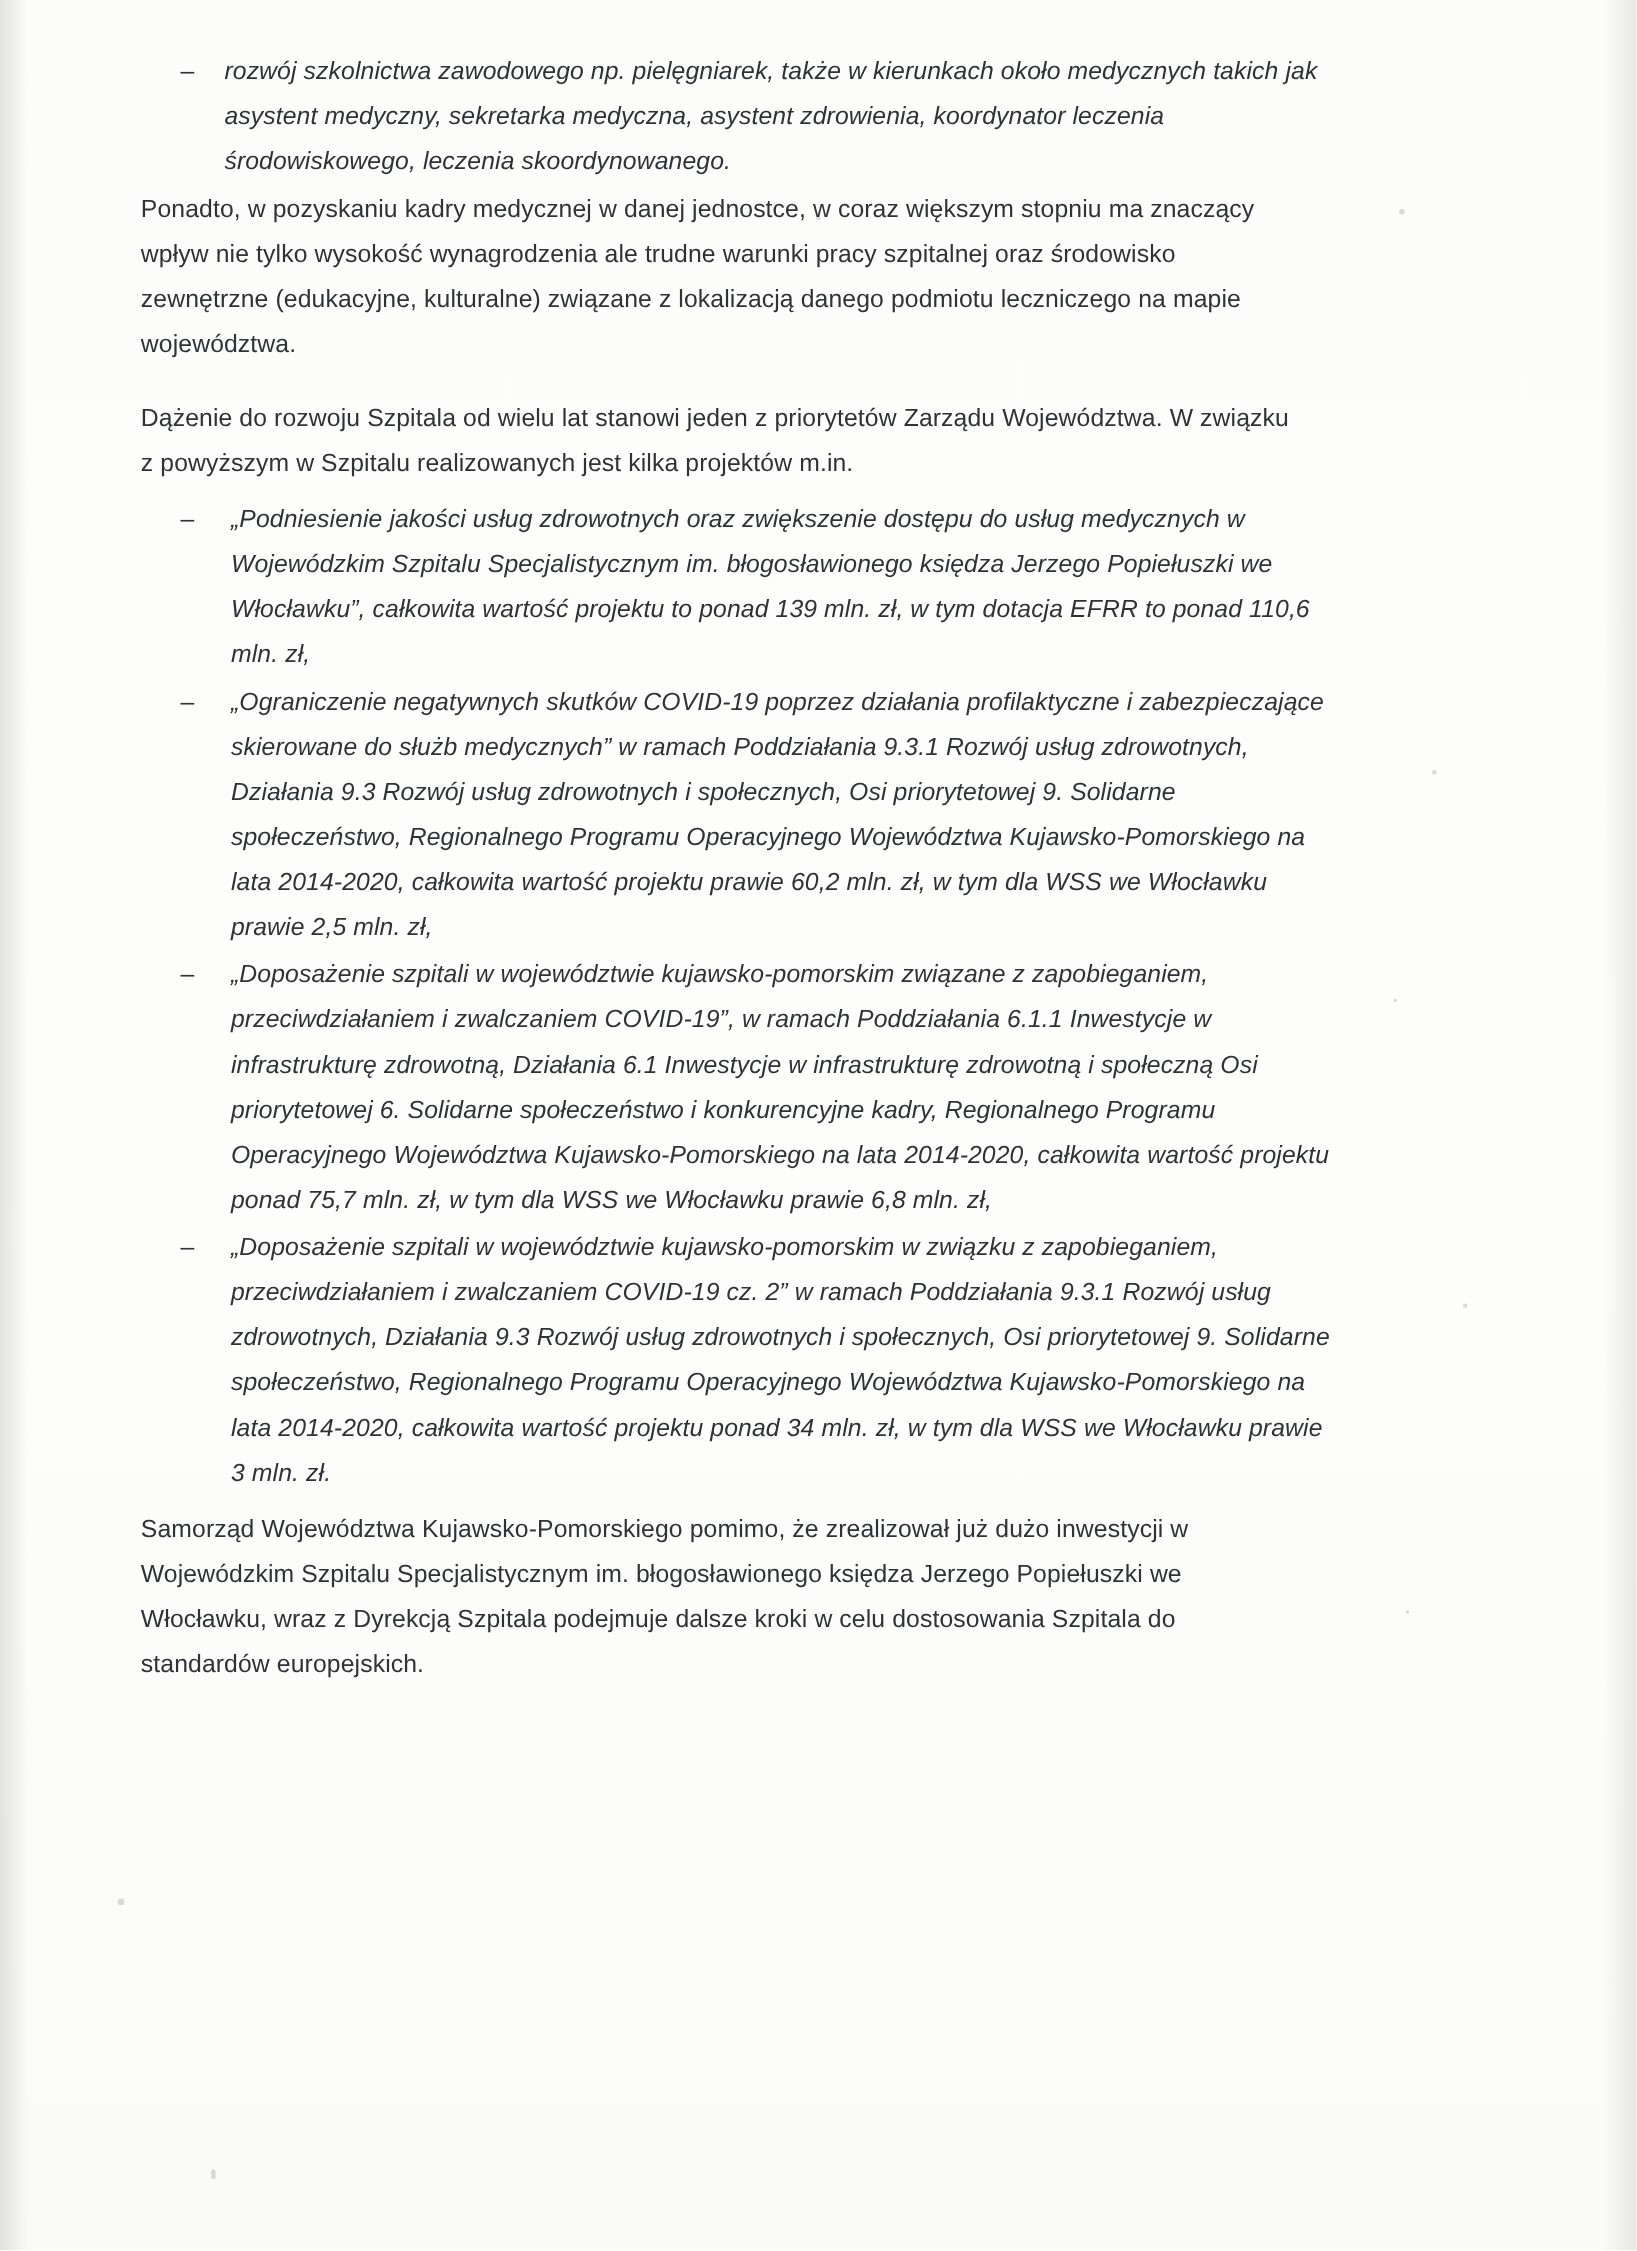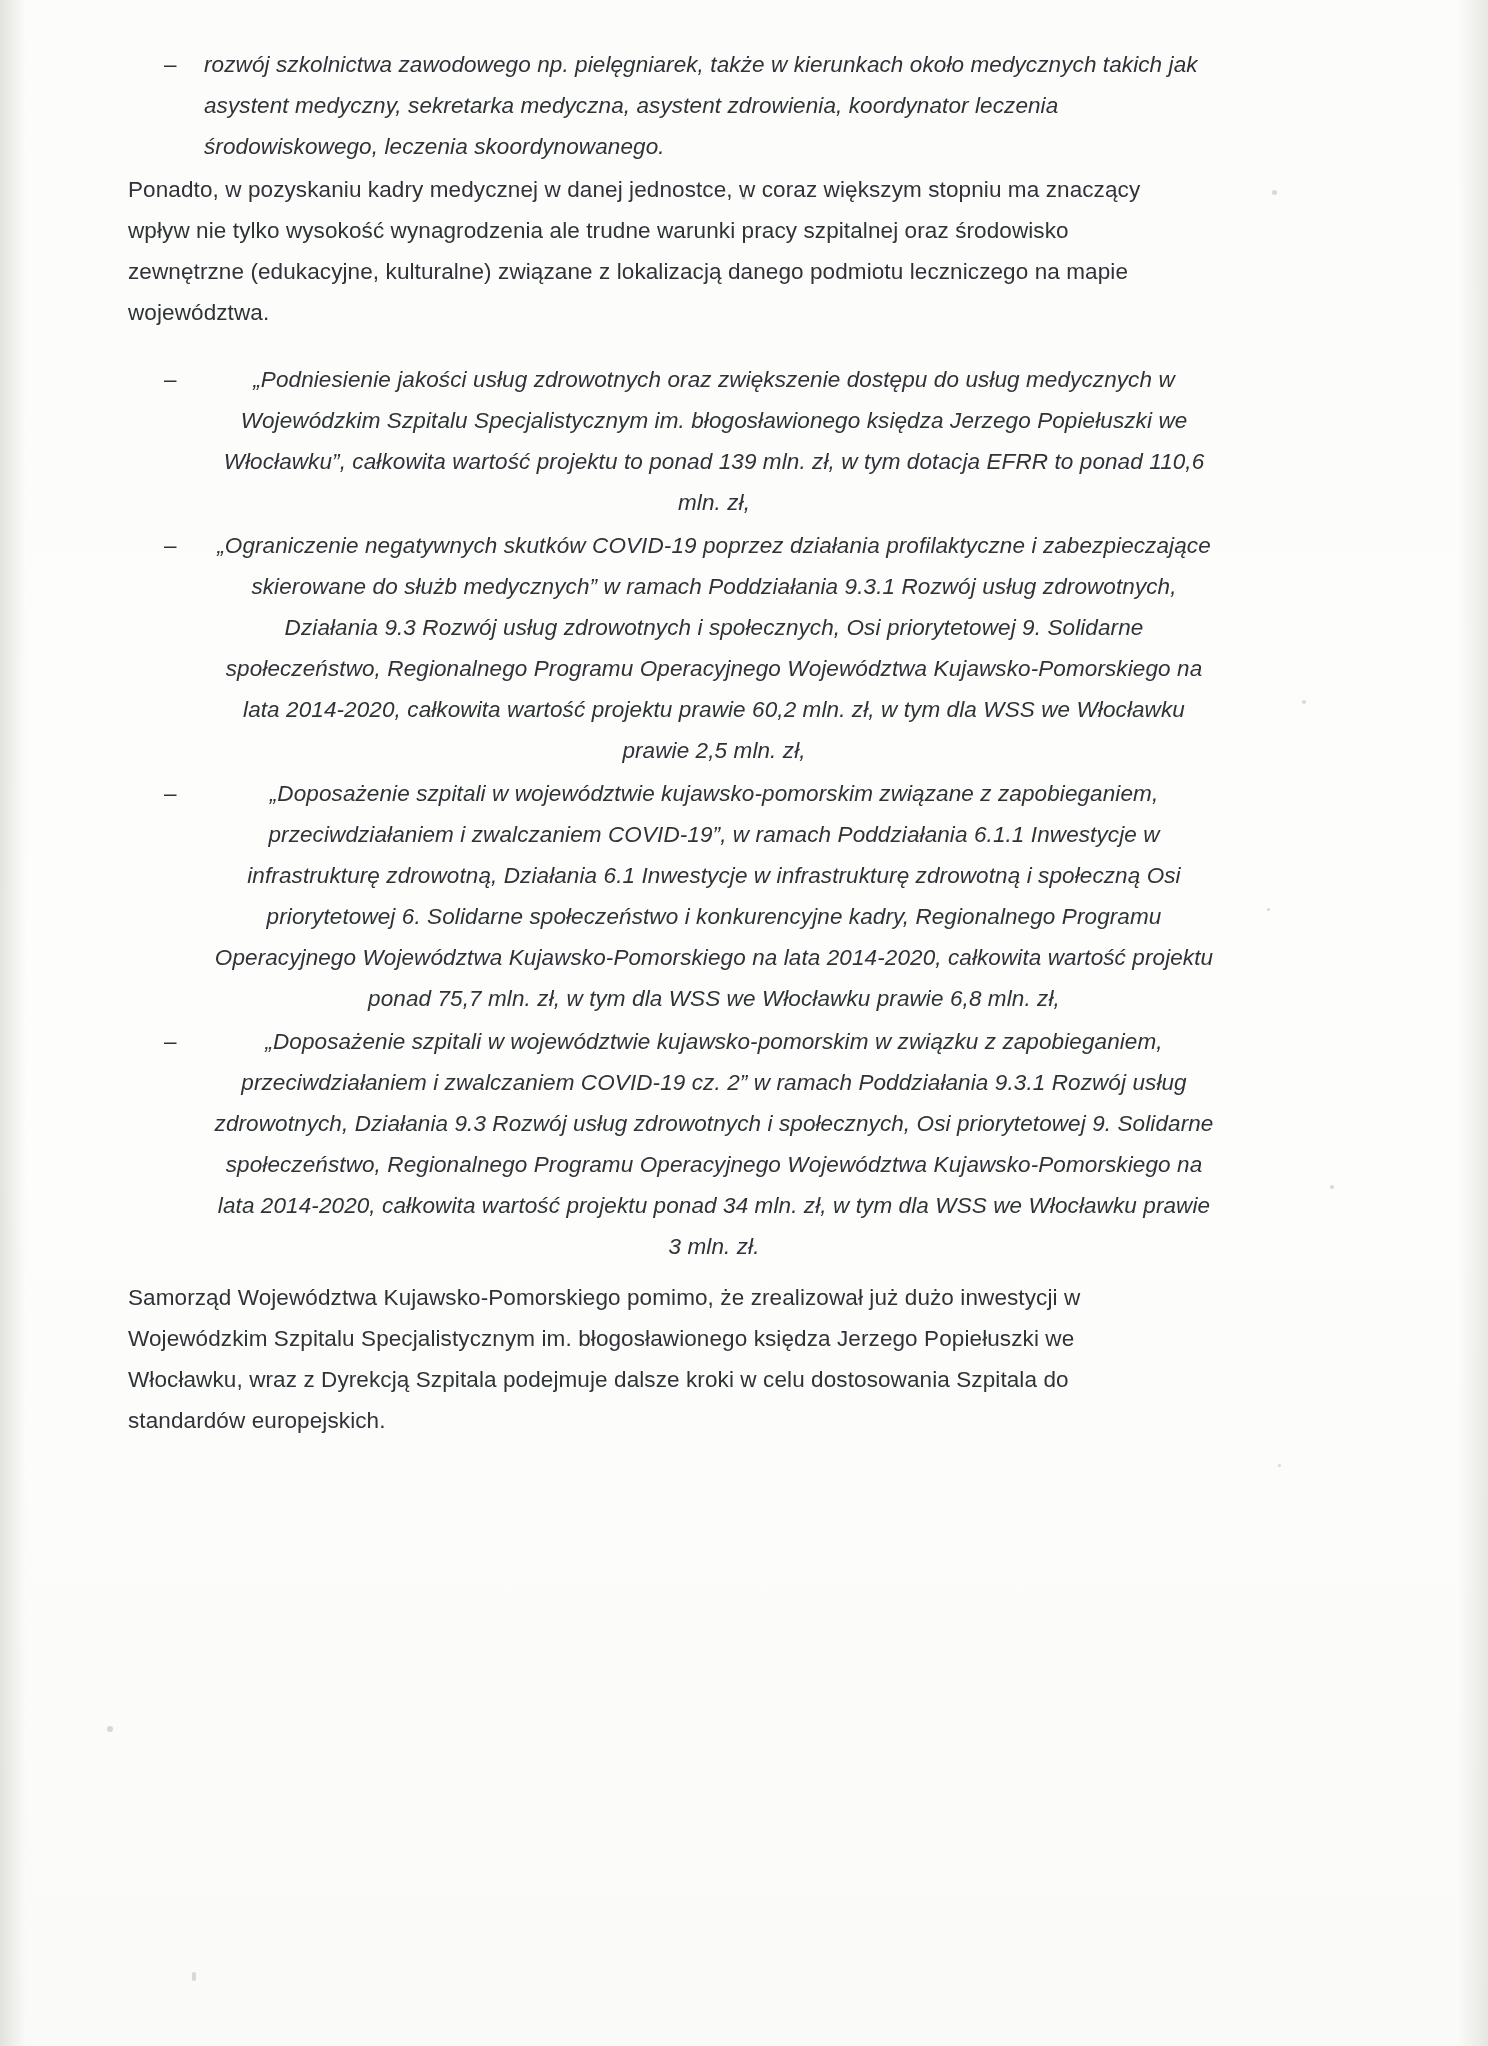--- a/index.html
+++ b/index.html
@@ -70,21 +70,20 @@
     flex: 0 0 40px;
   }
   .first-list .dash-item {
     margin-left: 36px;
   }
   .proj-list .dash-item {
     margin-left: 36px;
   }
   .proj-list .dash-body {
     max-width: 1030px;
-    text-align: center;
   }
   .para-narrow {
     max-width: 1060px;
   }
   
   .speck {
     position: absolute;
     background: #b9bcbd;
     border-radius: 50%;
     opacity: .55;
@@ -136,20 +135,21 @@
 
     <ul class="dash-list first-list block">
       <li class="dash-item">
         <span class="dash-mark">–</span>
         <span class="dash-body">rozwój szkolnictwa zawodowego np. pielęgniarek, także w kierunkach około medycznych takich jak asystent medyczny, sekretarka medyczna, asystent zdrowienia, koordynator leczenia środowiskowego, leczenia skoordynowanego.</span>
       </li>
     </ul>
 
     <p class="block para-narrow">Ponadto, w pozyskaniu kadry medycznej w danej jednostce, w coraz większym stopniu ma znaczący wpływ nie tylko wysokość wynagrodzenia ale trudne warunki pracy szpitalnej oraz środowisko zewnętrzne (edukacyjne, kulturalne) związane z lokalizacją danego podmiotu leczniczego na mapie województwa.</p>
 
+    <p class="block tight para-narrow">Dążenie do rozwoju Szpitala od wielu lat stanowi jeden z priorytetów Zarządu Województwa. W związku z powyższym w Szpitalu realizowanych jest kilka projektów m.in.</p>
 
     <ul class="dash-list proj-list block tight">
       <li class="dash-item">
         <span class="dash-mark">–</span>
         <span class="dash-body">„Podniesienie jakości usług zdrowotnych oraz zwiększenie dostępu do usług medycznych w Wojewódzkim Szpitalu Specjalistycznym im. błogosławionego księdza Jerzego Popiełuszki we Włocławku”, całkowita wartość projektu to ponad 139 mln. zł, w tym dotacja EFRR to ponad 110,6 mln. zł,</span>
       </li>
       <li class="dash-item">
         <span class="dash-mark">–</span>
         <span class="dash-body">„Ograniczenie negatywnych skutków COVID-19 poprzez działania profilaktyczne i zabezpieczające skierowane do służb medycznych” w ramach Poddziałania 9.3.1 Rozwój usług zdrowotnych, Działania 9.3 Rozwój usług zdrowotnych i społecznych, Osi priorytetowej 9. Solidarne społeczeństwo, Regionalnego Programu Operacyjnego Województwa Kujawsko-Pomorskiego na lata 2014-2020, całkowita wartość projektu prawie 60,2 mln. zł, w tym dla WSS we Włocławku prawie 2,5 mln. zł,</span>
       </li>

